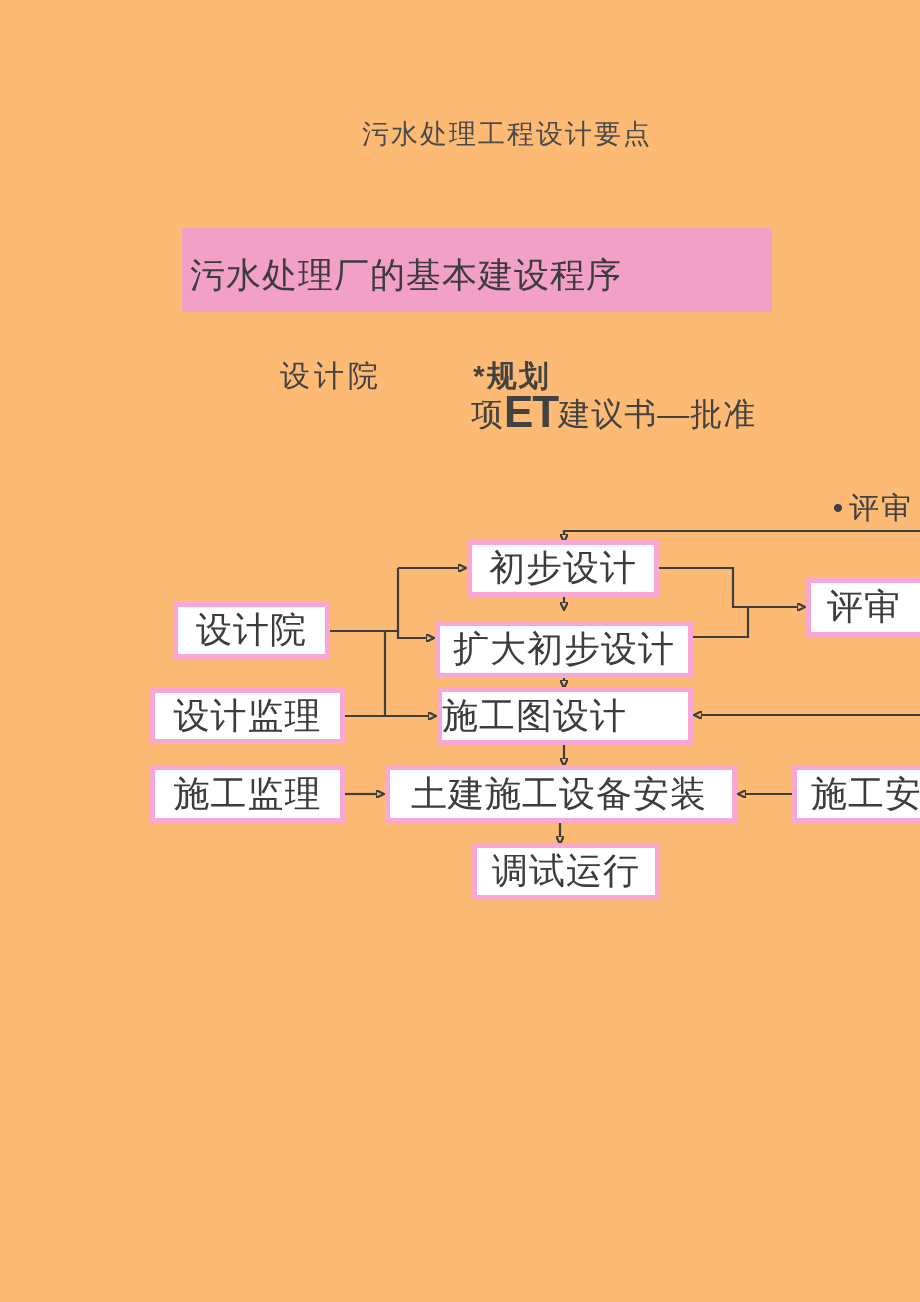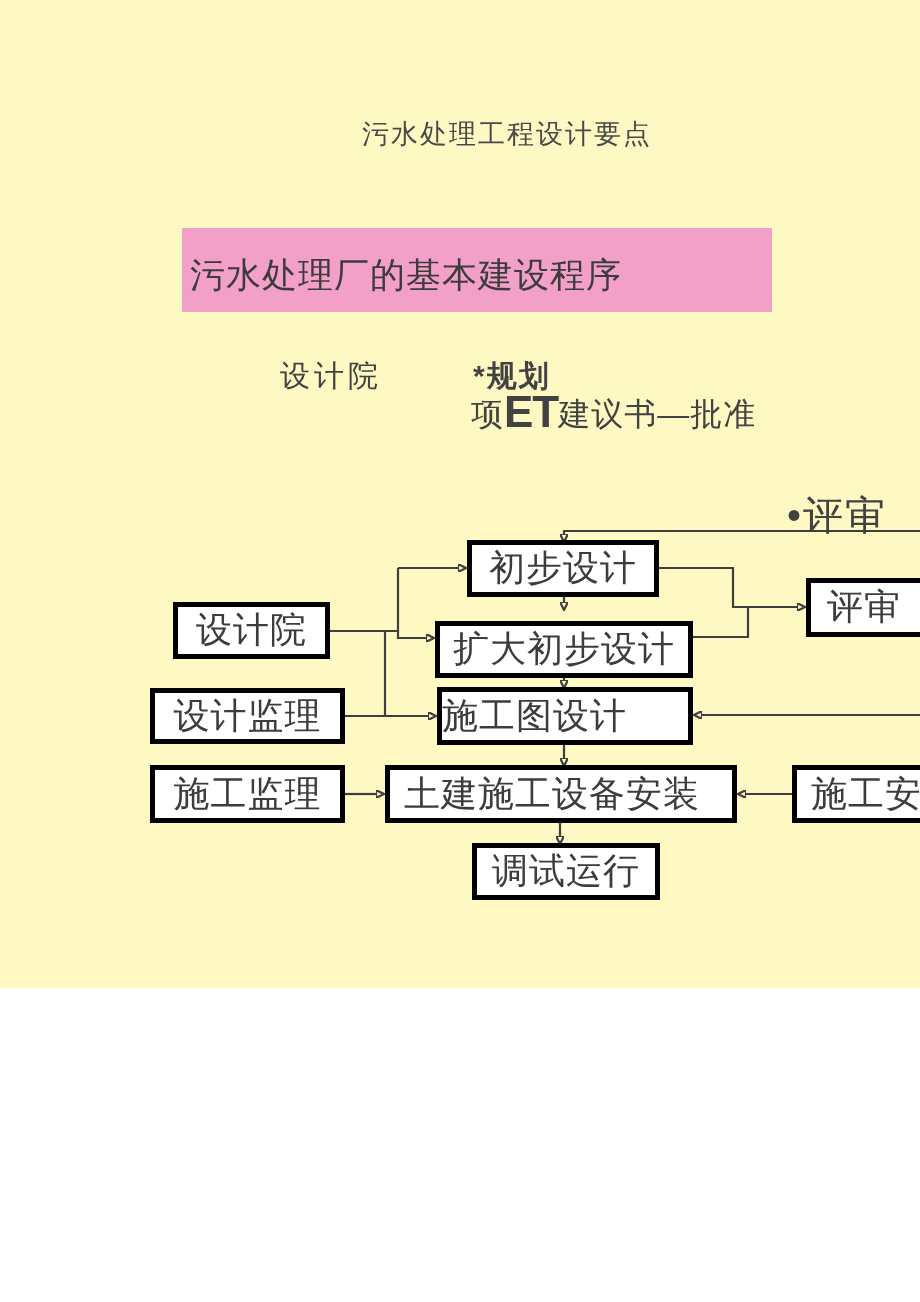--- a/index.html
+++ b/index.html
@@ -1,51 +1,51 @@
 <!DOCTYPE html>
 <html><head>
 <meta charset="utf-8">
 <style>
   html,body{margin:0;padding:0;background:#ffffff;}
   .page{
-    position:relative;width:920px;height:988px;background:#fef9c3;
+    position:relative;width:920px;height:1302px;background:#fdba74;
     overflow:hidden;font-family:"Liberation Sans","DejaVu Sans",sans-serif;
     color:#3c3c3c;
   }
   .doc-title{
     position:absolute;left:362px;top:116px;font-size:27px;letter-spacing:2px;
     color:#4a4a4a;white-space:nowrap;
   }
   .banner{
     position:absolute;left:182px;top:228px;width:590px;height:84px;
     background:#F2A0C8;display:flex;align-items:center;
   }
   .banner .banner-text{
     font-size:35px;letter-spacing:1px;color:#3c3c3c;padding:10px 0 0 8px;white-space:nowrap;
   }
   .note{position:absolute;white-space:nowrap;color:#424242;}
   .note-designer{left:280px;top:356px;font-size:30px;letter-spacing:4px;}
   .note-planning{left:473px;top:356px;font-size:30px;letter-spacing:2px;font-weight:bold;}
   .note-proposal{left:471px;top:394px;font-size:32px;letter-spacing:1px;line-height:36px;}
   .note-proposal .ocr-bold{font-weight:700;font-size:44px;letter-spacing:-1px;vertical-align:-2px;}
   .note-feasibility{left:386px;top:486px;font-size:32px;letter-spacing:1px;}
-  .note-review{left:787px;top:488px;font-size:40px;letter-spacing:2px;}
+  .note-review{left:829px;top:488px;font-size:30px;letter-spacing:2px;font-family:Liberation Mono, monospace;}
   .fbox{
-    position:absolute;box-sizing:border-box;border:5px solid #000000;background:#ffffff;
+    position:absolute;box-sizing:border-box;border:5px solid #f9a8d4;background:#ffffff;
     display:flex;align-items:center;justify-content:center;
     font-size:36px;color:#3c3c3c;letter-spacing:1px;white-space:nowrap;overflow:hidden;
   }
   #b-preliminary{left:467px;top:540px;width:192px;height:57px;}
   #b-review{left:806px;top:578px;width:132px;height:59px;justify-content:flex-start;padding-left:16px;}
   #b-designinst{left:173px;top:602px;width:157px;height:57px;}
   #b-expanded{left:435px;top:609px;width:258px;height:57px;margin-top:12px;}
   #b-dsuperv{left:150px;top:688px;width:195px;height:56px;}
   #b-drawing{left:437px;top:687px;width:256px;height:58px;justify-content:flex-start;padding-left:0;}
   #b-csuperv{left:150px;top:765px;width:195px;height:58px;}
-  #b-civil{left:385px;top:765px;width:352px;height:58px;justify-content:flex-start;padding-left:14px;}
+  #b-civil{left:385px;top:765px;width:352px;height:58px;justify-content:flex-start;padding-left:21px;}
   #b-install{left:792px;top:765px;width:175px;height:58px;justify-content:flex-start;padding-left:14px;}
   #b-commission{left:472px;top:843px;width:188px;height:57px;}
   .connectors{position:absolute;left:0;top:0;width:920px;height:1302px;pointer-events:none;}
   .connectors path{stroke:#3f3f3f;stroke-width:2.2;fill:none;}
 </style>
 </head>
 <body>
 
 <div class="page">
 

